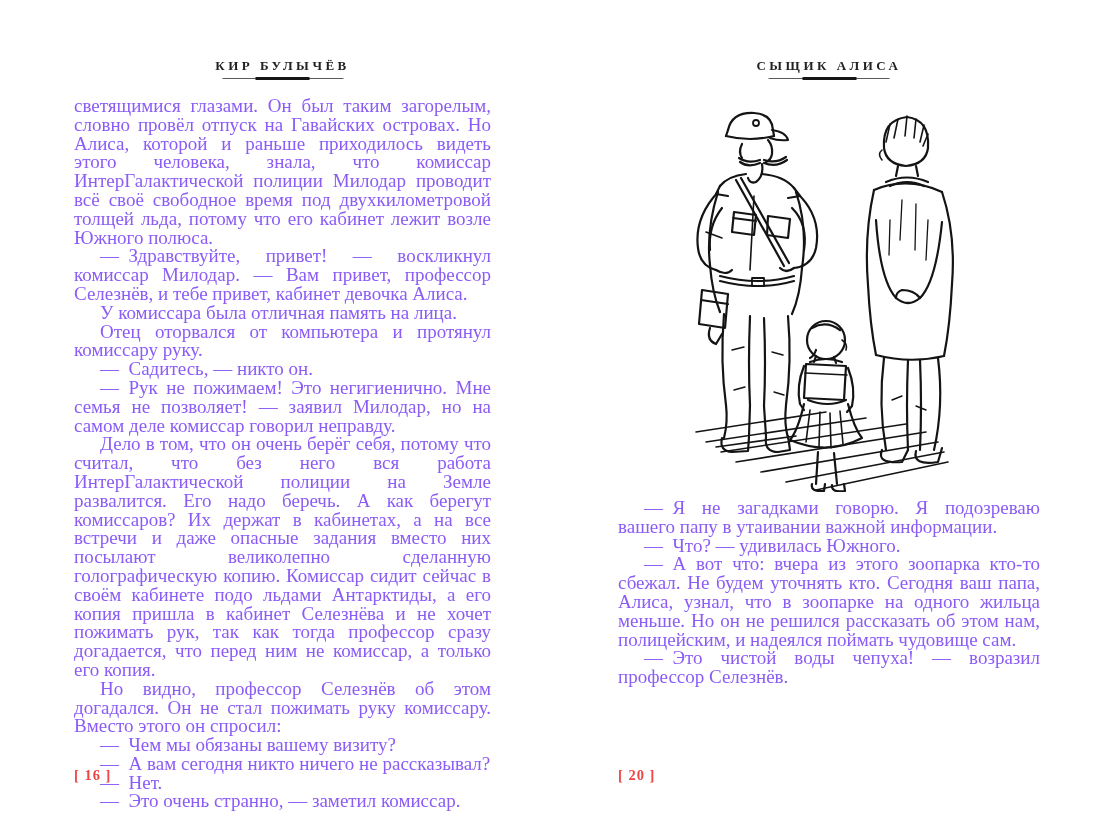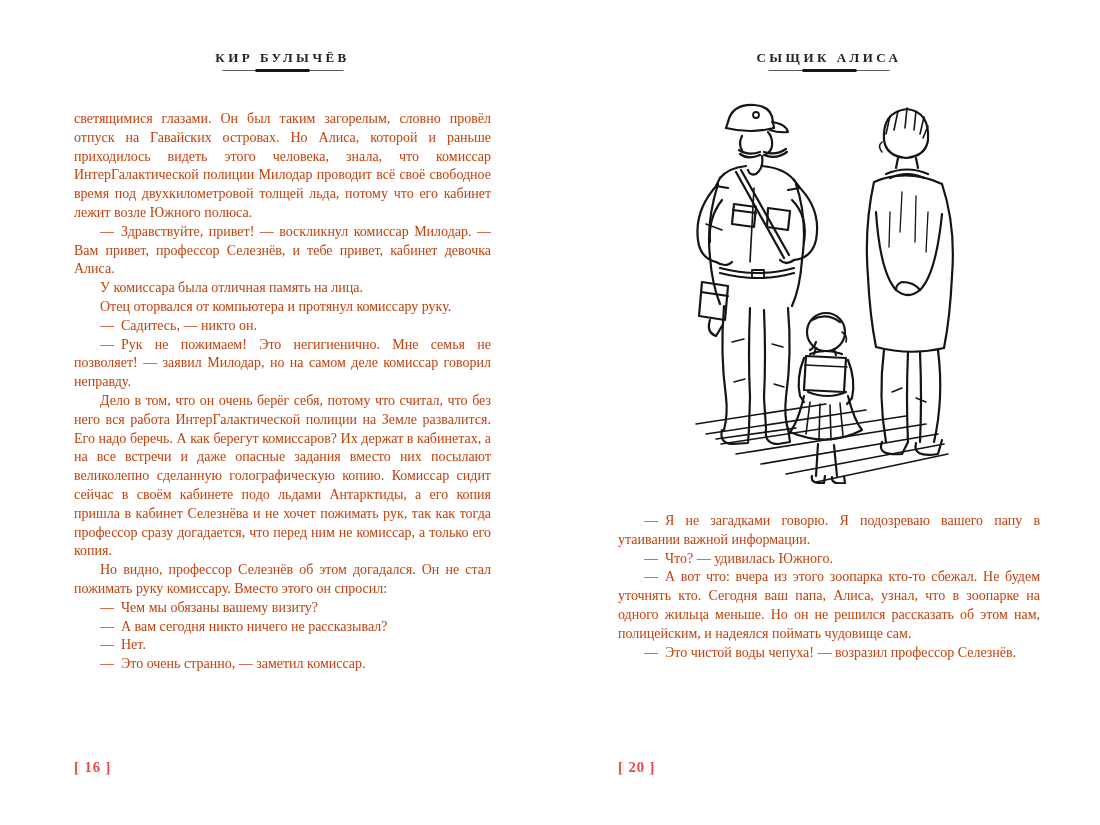--- a/index.html
+++ b/index.html
@@ -10,21 +10,21 @@
   body {
     position: relative;
     width: 1100px;
     height: 825px;
     overflow: hidden;
     font-family: "Liberation Serif", serif;
     color: #1d1d1d;
   }
   .page {
     position: absolute;
-    top: 4px;
+    top: 12px;
     height: 703px;
   }
   .page.left  { left: 74px;  width: 417px; }
   .page.right { left: 618px; width: 422px; }
 
   .running-head {
     position: absolute;
     top: 46px;
     left: 0; right: 0;
     text-align: center;
@@ -48,26 +48,25 @@
     left: 50%;
     transform: translateX(-50%);
     width: 54px;
     height: 3px;
     background: #161616;
   }
 
   .text-block {
     position: absolute;
     left: 0; right: 0;
-    font-size: 14px;
+    font-size: 19px;
     line-height: 18.8px;
     text-align: justify;
     hyphens: auto;
-    color: #c2410c;
-    margin-top: 21px;
+    color: #8b5cf6;
   }
   .page.left  .text-block { top: 85px; }
   .page.right .text-block { top: 487px; }
 
   .para { margin: 0; padding: 0; }
   .para.indent { text-indent: 26px; }
 
   .page-number {
     position: absolute;
     top: 755px;

